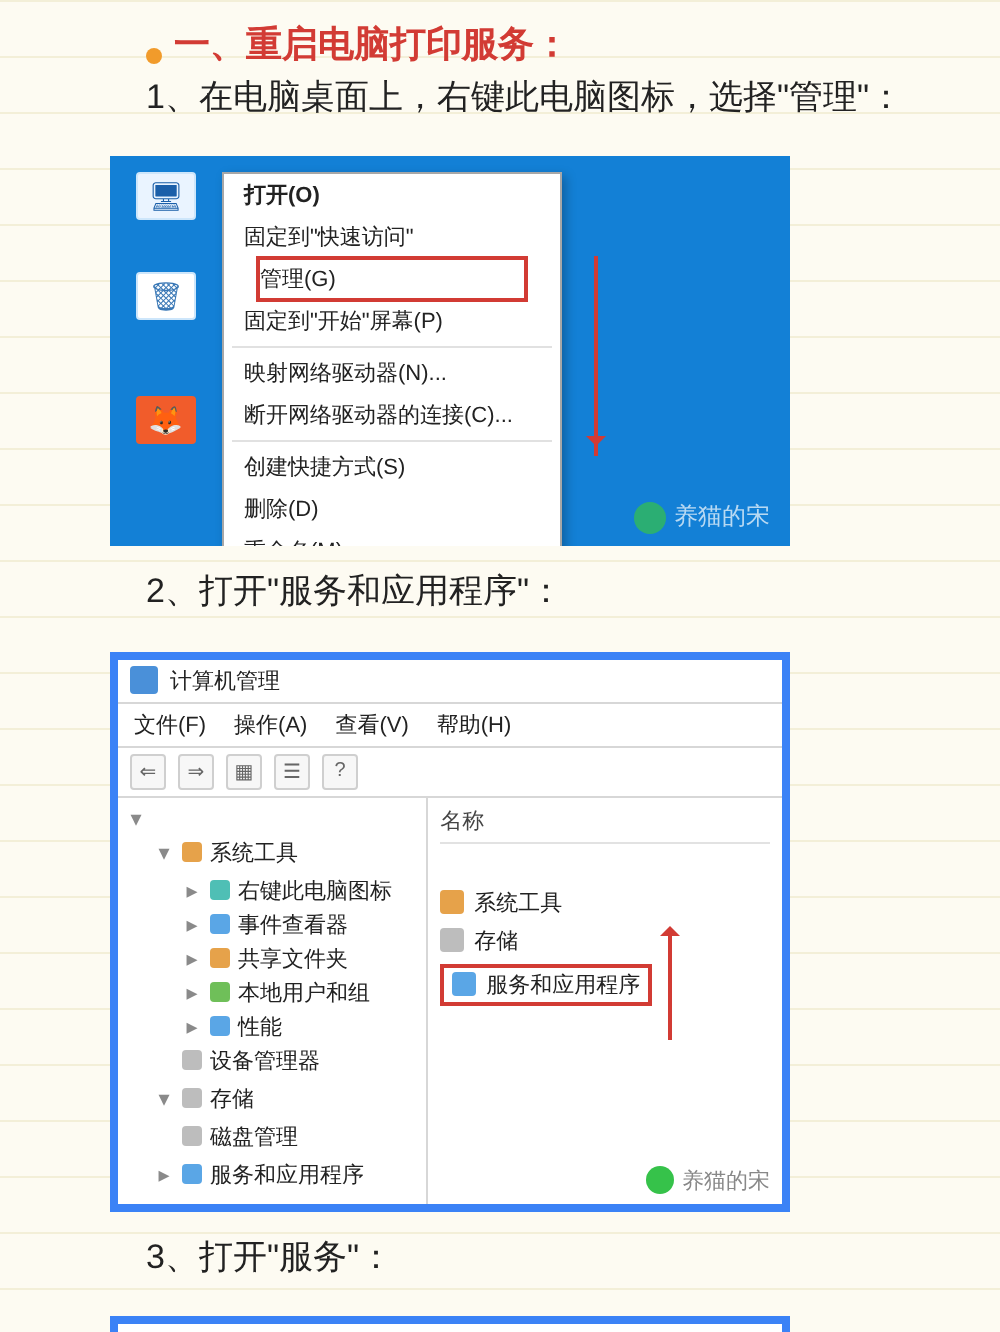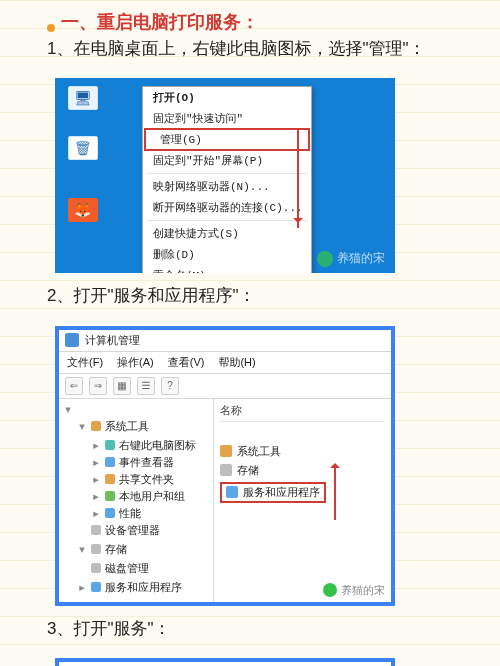--- a/index.html
+++ b/index.html
@@ -6,21 +6,21 @@
     margin: 0;
     font-family: "Microsoft YaHei", "PingFang SC", sans-serif;
     background: #fdfbf2;
     background-image: linear-gradient(#f3efd8 1px, transparent 1px);
     background-size: 100% 28px;
     width: 500px;
     padding: 10px 0 0 0;
     box-sizing: border-box;
   }
   .content {
-    padding: 0 20px 10px 47px;
+    padding: 0 20px 10px 73px;
   }
   .bullet-line {
     display: flex;
     align-items: baseline;
     gap: 6px;
   }
   .bullet {
     width: 8px;
     height: 8px;
     background: #f19b2b;
@@ -69,44 +69,43 @@
     border-radius: 2px;
     background: #eaf4ff;
     display: flex;
     align-items: center;
     justify-content: center;
     font-size: 14px;
     color: #1b5fa9;
   }
   .ctx-menu {
     position: absolute;
-    left: 87px;
+    left: 56px;
     top: 8px;
     width: 168px;
     background: #fff;
     border: 1px solid #a7a7a7;
     font-size: 11px;
     color: #222;
     box-shadow: 2px 2px 5px rgba(0,0,0,.25);
-    font-family: Liberation Mono, monospace;
   }
   .ctx-item {
     padding: 3px 10px;
     white-space: nowrap;
     overflow: hidden;
   }
   .ctx-sep {
     height: 0;
     border-top: 1px solid #e1e1e1;
     margin: 2px 4px;
   }
   .ctx-highlight {
     border: 2px solid #d23b34;
-    margin: -1px 1px;
-    padding: 2px 14px;
+    margin: -1px 16px;
+    padding: 2px 0;
   }
   .arrow1 {
     position: absolute;
     left: 242px;
     top: 50px;
     width: 2px;
     height: 100px;
     background: #d23b34;
   }
   .arrow1::after {

